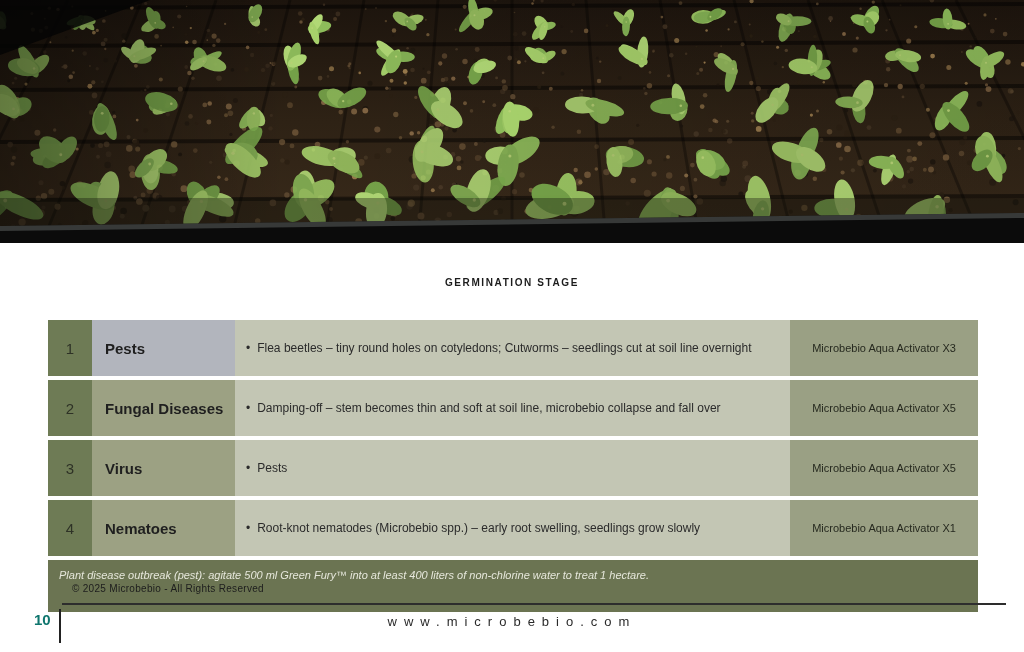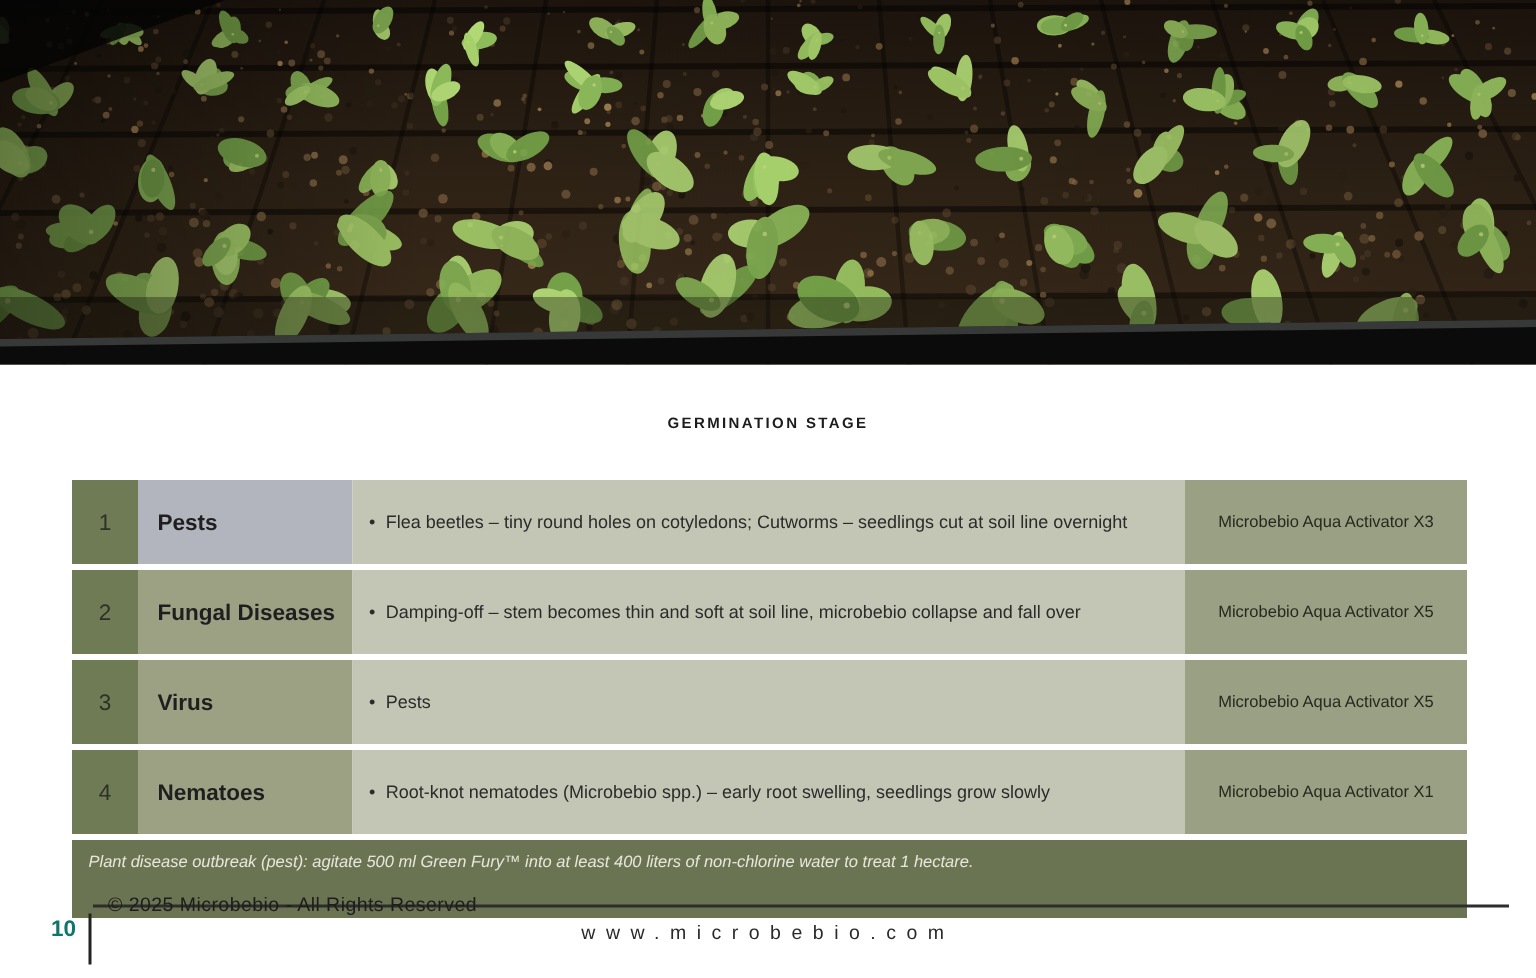--- a/index.html
+++ b/index.html
@@ -38,21 +38,21 @@
     font-size:11px;color:#26291f;padding:0 10px;
   }
   .notes{
     margin-top:0;background:var(--notes-bg,#6b7452);color:var(--notes-text,#e6e7db);
     font-size:11px;font-style:italic;line-height:1.5;padding:7px 11px;height:52px;box-sizing:border-box;
   }
   
   .bottom-rule{position:absolute;top:603px;left:62px;width:944px;height:2px;background:#2d2d2d;}
   .page-num{position:absolute;top:611px;left:34px;font-size:15px;font-weight:bold;color:#0f766e;}
   .page-divider{position:absolute;top:609px;left:59px;width:2px;height:34px;background:#222;}
-  .copyright{position:absolute;top:595px;left:72px;font-size:13px;color:#1d1d1d;letter-spacing:0.3px;}
+  .copyright{position:absolute;top:583px;left:72px;font-size:10px;color:#1d1d1d;letter-spacing:0.3px;}
   .website{
     position:absolute;top:614px;left:0;width:1024px;text-align:center;
     font-size:13px;color:#2a2a2a;letter-spacing:7px;
   }
 </style>
 </head>
 <body>
 
 <div class="photo">
   <svg id="photo-svg" viewBox="0 0 1024 243" preserveAspectRatio="none">

